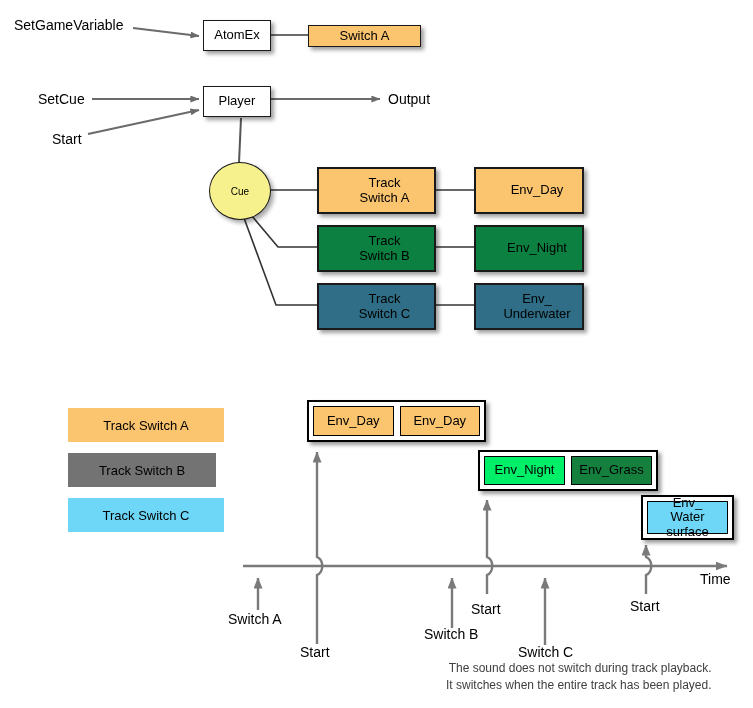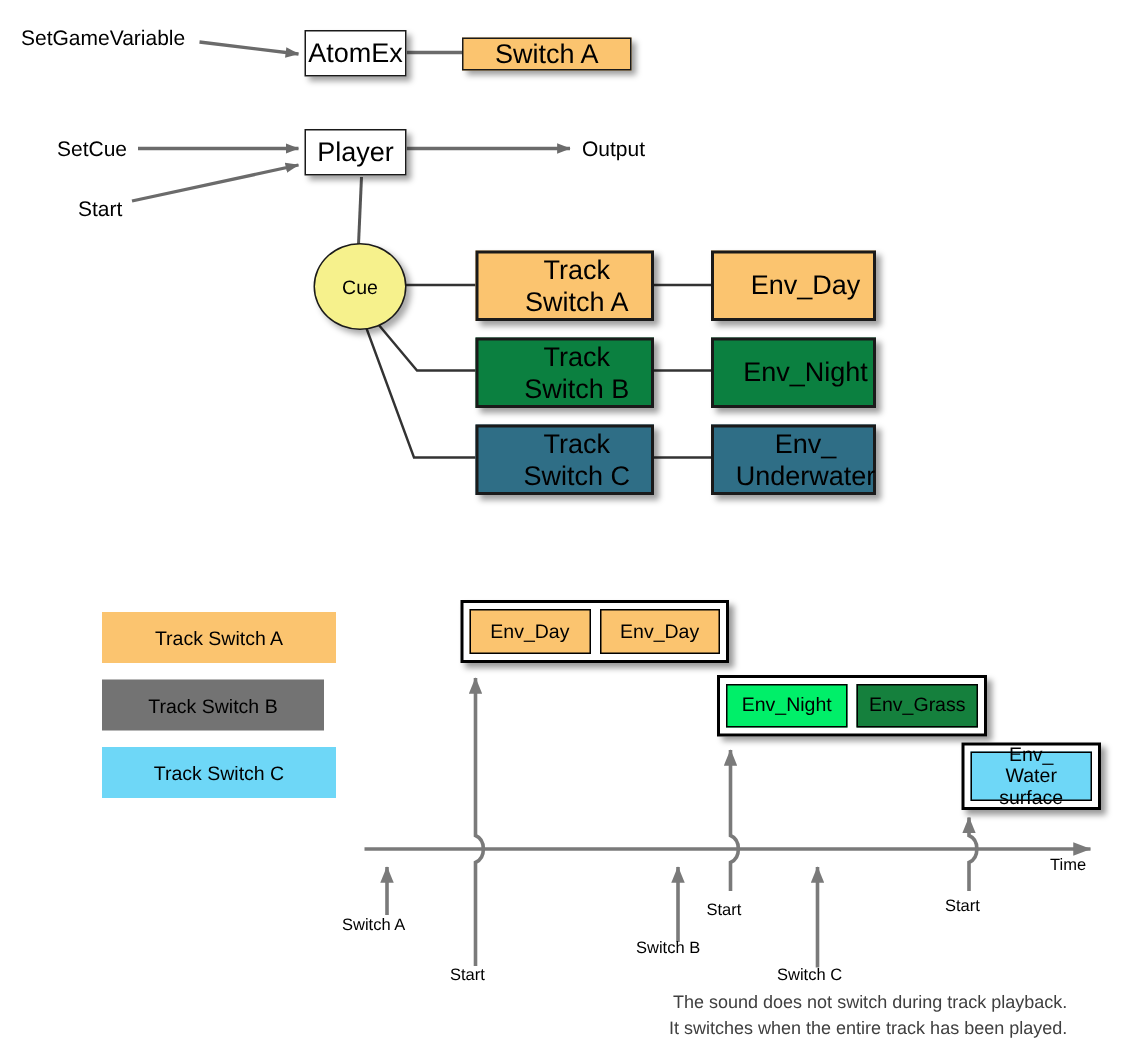--- a/index.html
+++ b/index.html
@@ -28,39 +28,39 @@
 
   
   .node {
     position: absolute;
     box-sizing: border-box;
     border: 1px solid #1a1a1a;
     display: flex;
     align-items: center;
     justify-content: center;
     text-align: center;
-    font-size: 18px;
+    font-size: 13px;
     color: #000000;
     line-height: 1.12;
     background: #ffffff;
     box-shadow: 3px 3px 4px rgba(0,0,0,0.38);
     z-index: 5;
   }
   .node.thin { border-width: 1px; }
   .node.thick { border-width: 2px; padding-left: 16px; }
 
   
   .tlabel {
     position: absolute;
     font-size: 14px;
     color: #000000;
     white-space: nowrap;
     z-index: 6;
   }
-  .tlabel.small { font-size: 11px; }
+  .tlabel.small { font-size: 14px; }
 
   
   .legend-item {
     position: absolute;
     box-sizing: border-box;
     display: flex;
     align-items: center;
     justify-content: center;
     font-size: 13px;
     color: #000000;
@@ -165,21 +165,21 @@
     <span>Switch A</span>
   </div>
 
   <div class="node thin" style="left:203px; top:86px; width:68px; height:31px;">
     <span>Player</span>
   </div>
   <div class="tlabel" style="left:388px; top:91px;">Output</div>
 
   <div style="position:absolute; left:209px; top:162px; width:60px; height:56px;
               border:1px solid #1a1a1a; border-radius:50%; background:#f6f18c;
-              display:flex; align-items:center; justify-content:center; font-size:13px;
+              display:flex; align-items:center; justify-content:center; font-size:10px;
               box-shadow:3px 3px 4px rgba(0,0,0,0.35); z-index:5;">
     <span>Cue</span>
   </div>
 
   <div class="node thick" style="left:317px; top:167px; width:119px; height:47px; background:#fbc46f;">
     <span>
       <span>Track</span><br>
       <span>Switch A</span>
     </span>
   </div>

